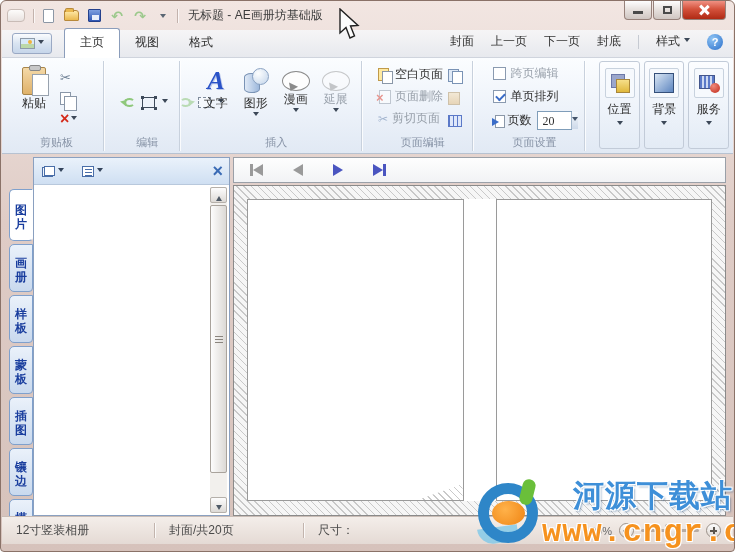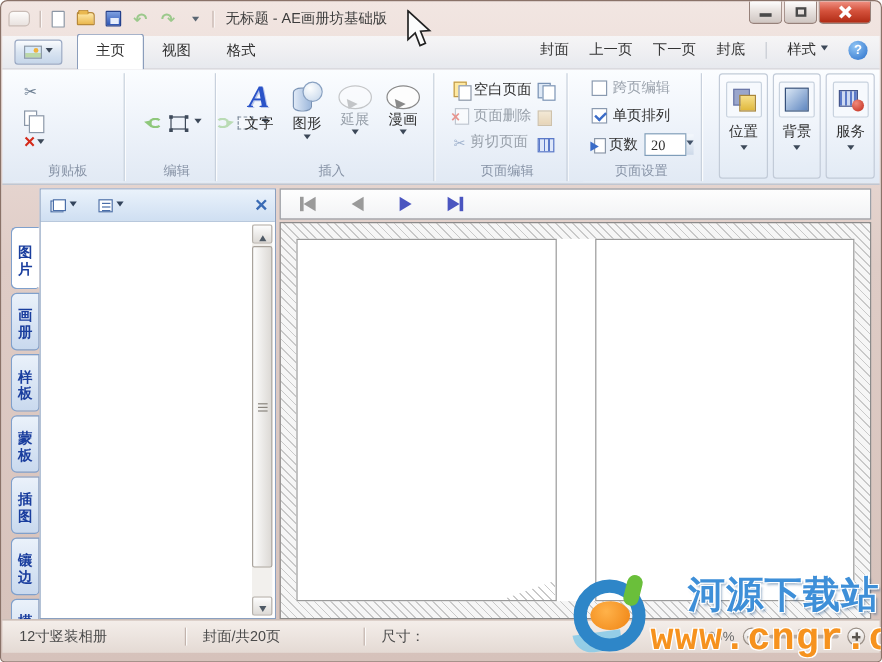--- a/index.html
+++ b/index.html
@@ -267,20 +267,24 @@
         <span>样式</span>
         <span class="dd-arrow"></span>
       </span>
       <span class="help-btn"></span>
     </div>
   </div>
 
   <div class="ribbon">
 
     <div class="rgroup g-clip">
+      <div class="bigbtn">
+        <span class="ico-clipboard"></span>
+        <span class="lbl">粘贴</span>
+      </div>
       <div class="smallcol">
         <div class="sbtn">
             <span class="ico-scissors"></span>
           </div>
         <div class="sbtn">
             <span class="ico-copy"></span>
           </div>
         <div class="sbtn">
           <span class="ico-delete"></span>
           <span class="dd-arrow"></span>
@@ -307,27 +311,27 @@
       <div class="bigbtn">
         <span class="ico-A"></span>
         <span class="lbl">文字</span>
       </div>
       <div class="bigbtn">
         <span class="ico-shapes"></span>
         <span class="lbl">图形</span>
         <span class="dd-arrow"></span>
       </div>
       <div class="bigbtn">
+        <span class="ico-bubble"></span>
+        <span class="lbl">漫画</span>
+        <span class="dd-arrow"></span>
+      </div>
+      <div class="bigbtn">
         <span class="ico-bubble dim"></span>
         <span class="lbl dim-lbl">延展</span>
-        <span class="dd-arrow"></span>
-      </div>
-      <div class="bigbtn">
-        <span class="ico-bubble"></span>
-        <span class="lbl">漫画</span>
         <span class="dd-arrow"></span>
       </div>
       <div class="rg-label">插入</div>
     </div>
 
     <div class="rgroup g-pedit">
       <div class="pe-rows">
         <div class="pe-row">
           <span class="ico-pageblank"></span>
           <span>空白页面</span>

